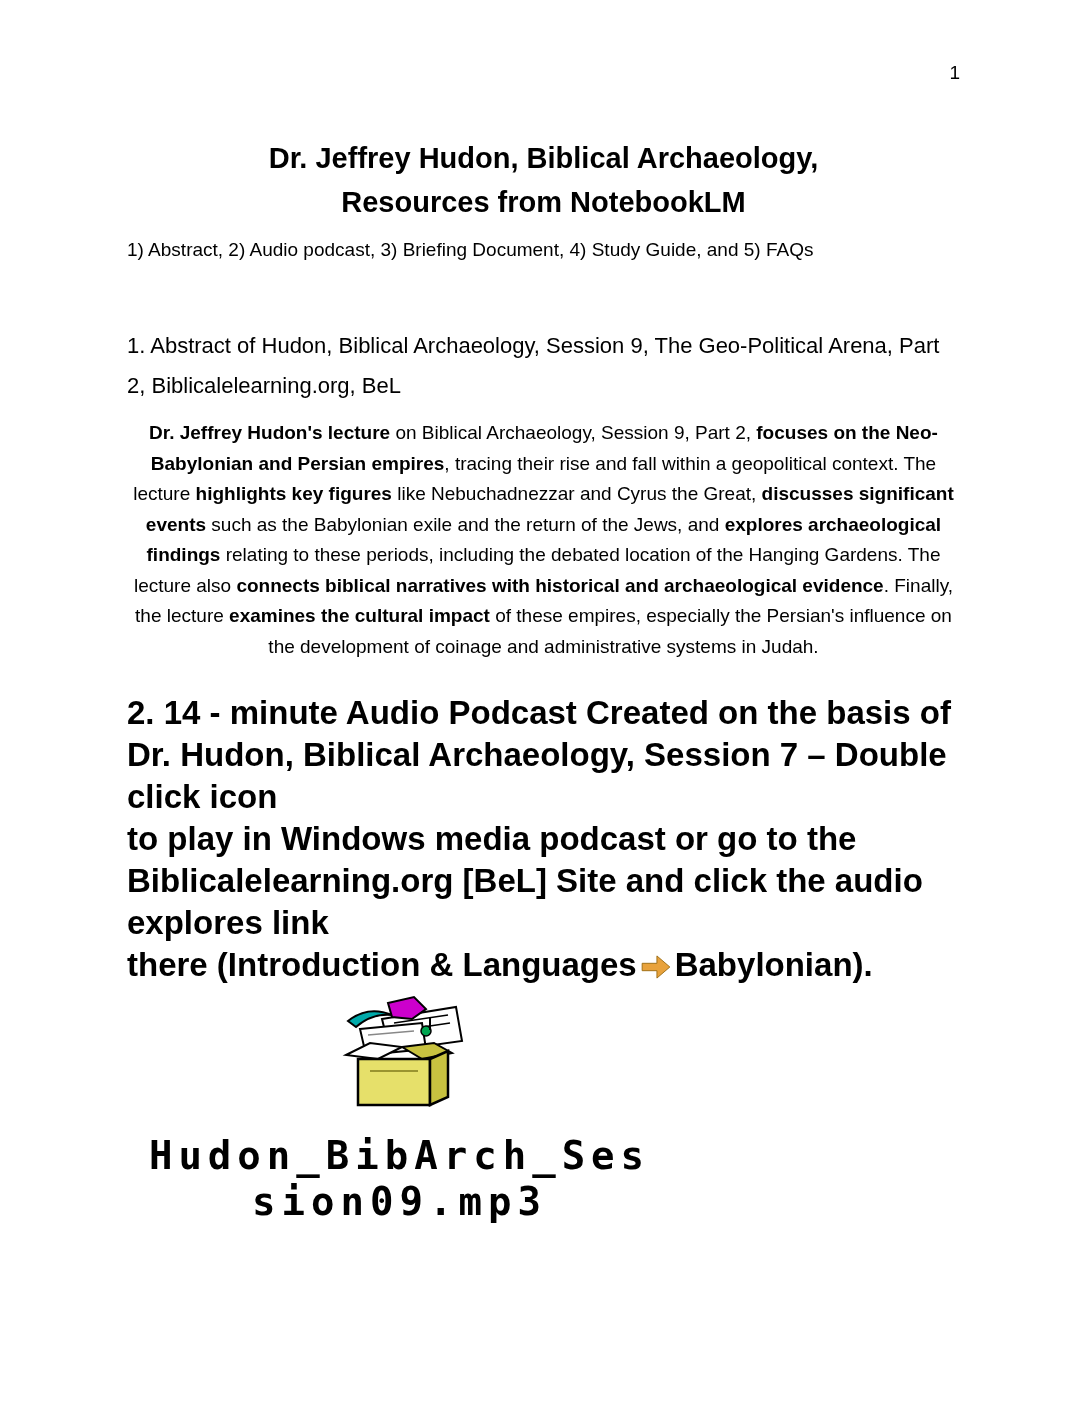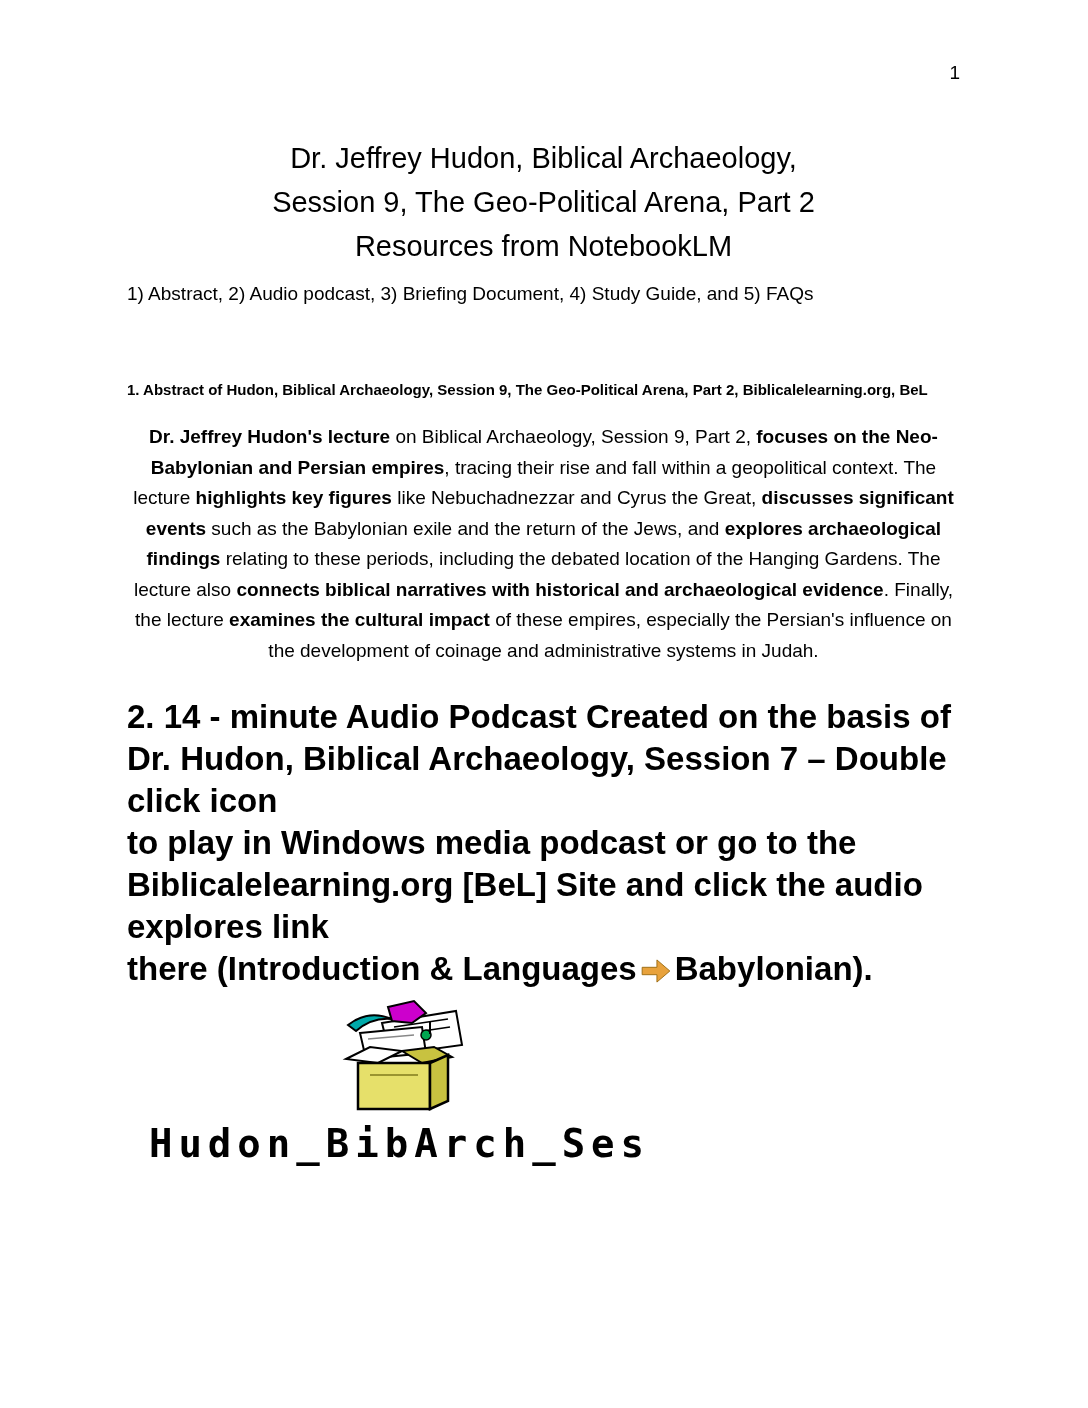--- a/index.html
+++ b/index.html
@@ -14,33 +14,33 @@
   .page-number {
     position:absolute; top:62px; right:128px;
     font-size:19px;
   }
   .content {
     position:absolute; left:127px; top:0; width:833px;
   }
   .doc-title {
     margin-top:136px;
     text-align:center;
-    font-weight:400;
+    font-weight:700;
     font-size:29px;
     line-height:44px;
   }
   .subtitle {
     margin-top:12px;
     font-size:19px;
     line-height:28px;
   }
   .h1 {
     margin-top:62px;
-    font-weight:700;
-    font-size:15px;
+    font-weight:400;
+    font-size:22px;
     line-height:40px;
   }
   .abstract-para {
     margin-top:12px;
     font-size:19px;
     line-height:30.5px;
     text-align:center;
   }
   .h2 {
     margin-top:30px;
@@ -53,39 +53,38 @@
     vertical-align:-3px;
     margin:0 4px;
   }
   .attachment {
     margin-top:4px;
     width:545px;
     text-align:center;
   }
   .attachment-icon { display:inline-block; }
   .attachment-caption {
-    margin-top:4px;
+    margin-top:20px;
     font-family:"DejaVu Sans Mono", monospace;
     font-weight:700;
     font-size:39px;
     line-height:46px;
     letter-spacing:6px;
     white-space:nowrap;
   }
 </style>
 </head>
 <body>
 
 <div class="page-number">1</div>
 
 <div class="content">
 
   <div class="doc-title">
     <div>Dr. Jeffrey Hudon, Biblical Archaeology,</div>
-    <div>Session 9, The Geo-Political Arena, Part 2</div>
     <div>Resources from NotebookLM</div>
   </div>
 
   <div class="subtitle">1) Abstract, 2) Audio podcast, 3) Briefing Document, 4) Study Guide, and 5) FAQs</div>
 
   <div class="h1">1. Abstract of Hudon, Biblical Archaeology, Session 9, The Geo-Political Arena, Part 2, Biblicalelearning.org, BeL</div>
 
   <div class="abstract-para"><span style="font-weight: 700;">Dr. Jeffrey Hudon's lecture</span><span> on Biblical Archaeology, Session 9, Part 2, </span><span style="font-weight: 700;">focuses on the Neo-Babylonian and Persian empires</span><span>, tracing their rise and fall within a geopolitical context. The lecture </span><span style="font-weight: 700;">highlights key figures</span><span> like Nebuchadnezzar and Cyrus the Great, </span><span style="font-weight: 700;">discusses significant events</span><span> such as the Babylonian exile and the return of the Jews, and </span><span style="font-weight: 700;">explores archaeological findings</span><span> relating to these periods, including the debated location of the Hanging Gardens. The lecture also </span><span style="font-weight: 700;">connects biblical narratives with historical and archaeological evidence</span><span>. Finally, the lecture </span><span style="font-weight: 700;">examines the cultural impact</span><span> of these empires, especially the Persian's influence on the development of coinage and administrative systems in Judah.</span></div>
 
   <div class="h2">
@@ -118,16 +117,17 @@
         <polygon points="16,62 40,50 72,54 48,66" stroke="#000" stroke-width="2" fill="#FFFFFF"></polygon>
         <polygon points="72,54 104,50 122,60 92,66" stroke="#000" stroke-width="2" fill="#C8C240"></polygon>
 
         <polygon points="28,66 100,66 100,112 28,112" stroke="#000" stroke-width="2.5" fill="#E6E06A"></polygon>
         <polygon points="100,66 118,58 118,104 100,112" stroke="#000" stroke-width="2.5" fill="#C8C240"></polygon>
         <line x1="40" y1="78" x2="88" y2="78" stroke="#9a9430" stroke-width="2"></line>
       </svg>
     </span>
     <div class="attachment-caption">
       <div>Hudon_BibArch_Ses</div>
+      <div>sion09.mp3</div>
     </div>
   </div>
 
 </div>
 
 </body></html>

